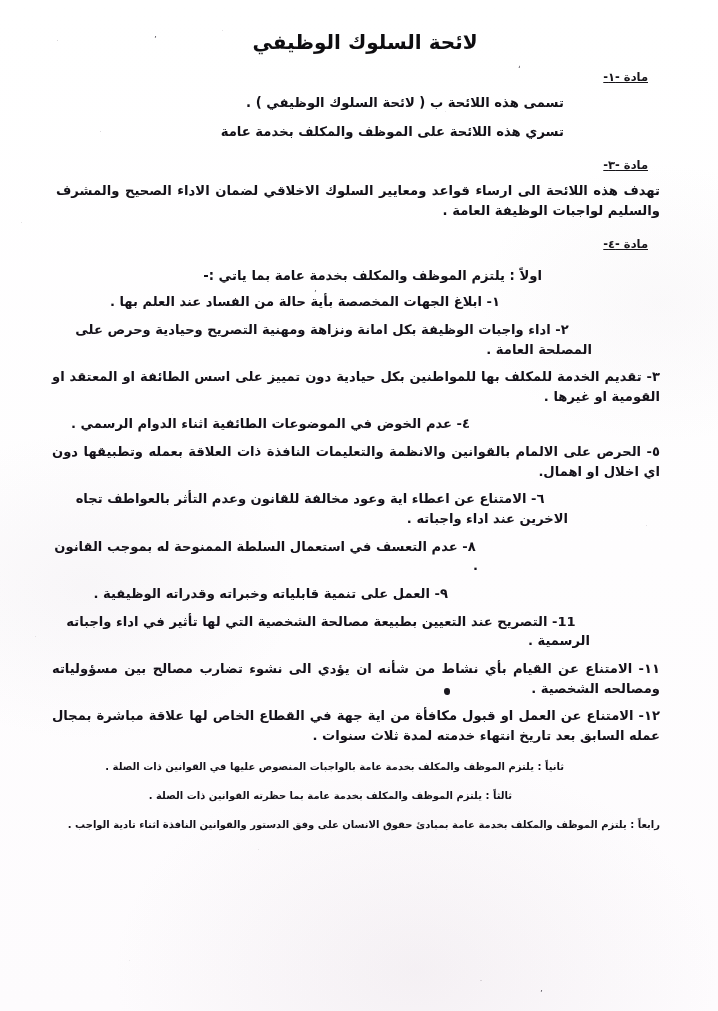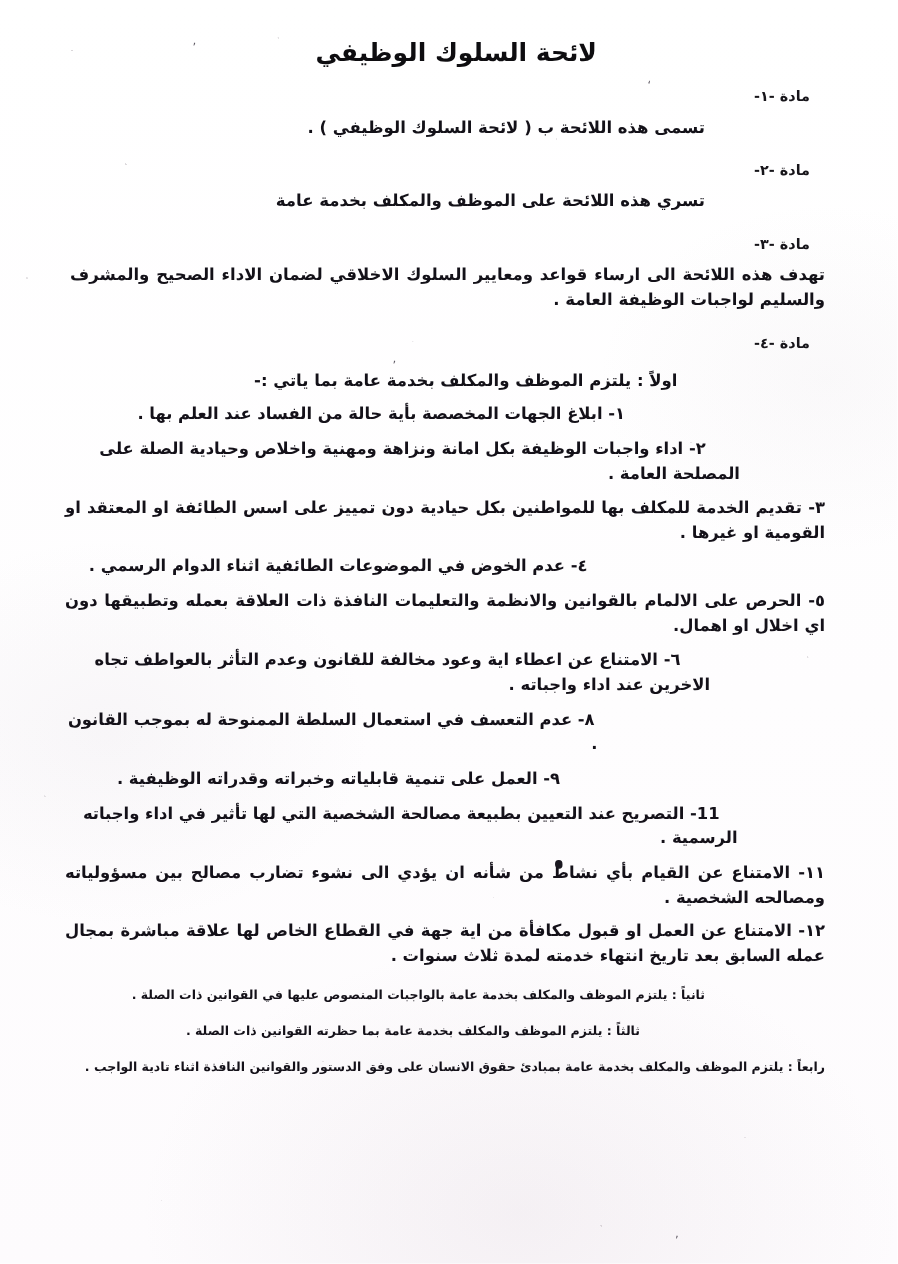--- a/index.html
+++ b/index.html
@@ -70,20 +70,21 @@
     padding-left: 18px;
   }
 
   .article-head {
     margin: 16px 12px 0 0;
     text-align: right;
     font-size: 11.5px;
     font-weight: 700;
     color: #17151a;
     letter-spacing: .2px;
+    text-decoration: underline;
   }
 
   .article-body {
     margin: 9px 0 0 0;
     font-size: 13.2px;
     line-height: 1.52;
     color: #131118;
     text-align: justify;
     text-align-last: right;
     font-weight: 700;
@@ -181,33 +182,32 @@
 <div class="page">
   <div class="speckle"></div>
 
   <div class="content">
 
     <h1 class="doc-title">لائحة السلوك الوظيفي</h1>
 
     <div class="article-head">مادة -١-</div>
     <p class="article-body indent-center">تسمى هذه اللائحة ب ( لائحة السلوك الوظيفي ) .</p>
 
-    <div class="article-head">مادة -٢-</div>
     <p class="article-body indent-center">تسري هذه اللائحة على الموظف والمكلف بخدمة عامة</p>
 
     <div class="article-head">مادة -٣-</div>
     <p class="article-body wide">تهدف هذه اللائحة الى ارساء قواعد ومعايير السلوك الاخلاقي لضمان الاداء الصحيح والمشرف والسليم لواجبات الوظيفة العامة .</p>
 
     <div class="article-head">مادة -٤-</div>
 
     <p class="intro-line">اولاً : يلتزم الموظف والمكلف بخدمة عامة بما ياتي :-</p>
 
     <ul class="list">
       <li class="list-item short ind-1"><span class="num">١-</span> <span>ابلاغ الجهات المخصصة بأية حالة من الفساد عند العلم بها .</span></li>
-      <li class="list-item short ind-2"><span class="num">٢-</span> <span>اداء واجبات الوظيفة بكل امانة ونزاهة ومهنية واخلاص وحيادية الصلة على المصلحة العامة .</span></li>
+      <li class="list-item short ind-2"><span class="num">٢-</span> <span>اداء واجبات الوظيفة بكل امانة ونزاهة ومهنية التصريح وحيادية وحرص على المصلحة العامة .</span></li>
       <li class="list-item ind-3"><span class="num">٣-</span> <span>تقديم الخدمة للمكلف بها للمواطنين بكل حيادية دون تمييز على اسس الطائفة او المعتقد او القومية او غيرها .</span></li>
       <li class="list-item short ind-4"><span class="num">٤-</span> <span>عدم الخوض في الموضوعات الطائفية اثناء الدوام الرسمي .</span></li>
       <li class="list-item ind-5"><span class="num">٥-</span> <span>الحرص على الالمام بالقوانين والانظمة والتعليمات النافذة ذات العلاقة بعمله وتطبيقها دون اي اخلال او اهمال.</span></li>
       <li class="list-item short ind-6"><span class="num">٦-</span> <span>الامتناع عن اعطاء اية وعود مخالفة للقانون وعدم التأثر بالعواطف تجاه الاخرين عند اداء واجباته .</span></li>
       <li class="list-item short ind-8"><span class="num">٨-</span> <span>عدم التعسف في استعمال السلطة الممنوحة له بموجب القانون .</span></li>
       <li class="list-item short ind-9"><span class="num">٩-</span> <span>العمل على تنمية قابلياته وخبراته وقدراته الوظيفية .</span></li>
       <li class="list-item short ind-10"><span class="num">11-</span> <span>التصريح عند التعيين بطبيعة مصالحة الشخصية التي لها تأثير في اداء واجباته الرسمية .</span></li>
       <li class="list-item ind-11"><span class="num">١١-</span> <span>الامتناع عن القيام بأي نشاط من شأنه ان يؤدي الى نشوء تضارب مصالح بين مسؤولياته ومصالحه الشخصية .</span></li>
       <li class="list-item ind-12"><span class="num">١٢-</span> <span>الامتناع عن العمل او قبول مكافأة من اية جهة في القطاع الخاص لها علاقة مباشرة بمجال عمله السابق بعد تاريخ انتهاء خدمته لمدة ثلاث سنوات .</span></li>
     </ul>

